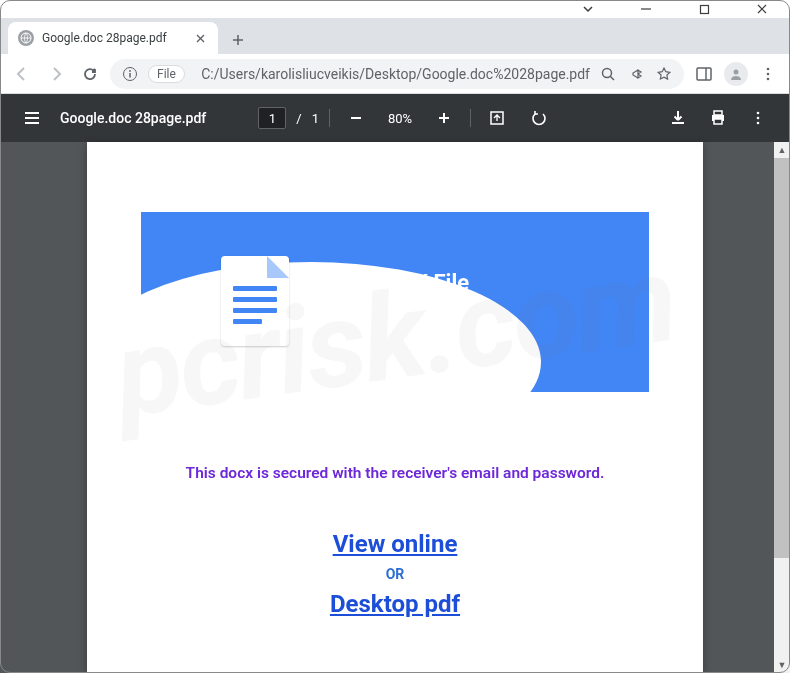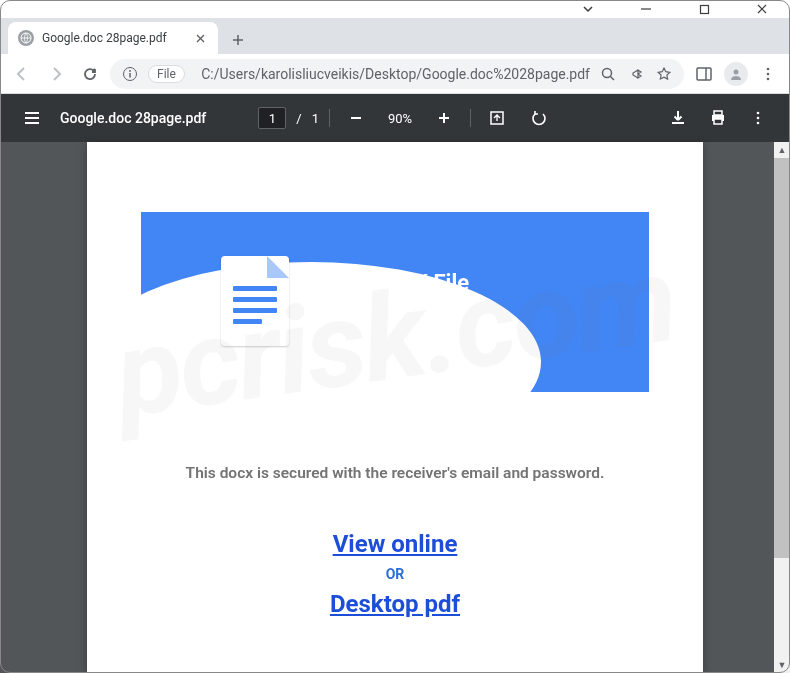--- a/index.html
+++ b/index.html
@@ -304,21 +304,21 @@
     .doc-lines div:last-child { width: 65%; }
     .banner-text {
       color: #fff;
       font-weight: 700;
     }
     .banner-text-1 { font-size: 22px; margin-bottom: 14px; }
     .banner-text-2 { font-size: 19px; }
     .secured-text {
       margin-top: 72px;
       text-align: center;
-      color: #737373;
+      color: #6d28d9;
       font-size: 15.5px;
       font-weight: 600;
     }
     .action-links {
       margin-top: 48px;
       text-align: center;
     }
     .action-link {
       color: #1d4ed8;
       font-size: 24px;
@@ -483,21 +483,21 @@
   <div class="pdf-toolbar-center">
     <div class="pdf-page-input">1</div>
     <span class="pdf-page-total">/</span>
     <span class="pdf-page-total">1</span>
     <div class="pdf-divider"></div>
     <div class="pdf-btn">
       <svg width="16" height="16" viewBox="0 0 16 16">
           <line x1="3" y1="8" x2="13" y2="8" stroke="currentColor" stroke-width="2"></line>
         </svg>
     </div>
-    <span class="pdf-zoom">90%</span>
+    <span class="pdf-zoom">80%</span>
     <div class="pdf-btn">
       <svg width="16" height="16" viewBox="0 0 16 16">
           <path d="M8 3v10M3 8h10" stroke="currentColor" stroke-width="2"></path>
         </svg>
     </div>
     <div class="pdf-divider"></div>
     <div class="pdf-btn">
       <svg width="18" height="18" viewBox="0 0 18 18">
           <rect x="3" y="3" width="12" height="12" stroke="currentColor" fill="none" stroke-width="1.5"></rect>
           <path d="M6 9l3-3 3 3M9 6v6" stroke="currentColor" fill="none" stroke-width="1.3"></path>

